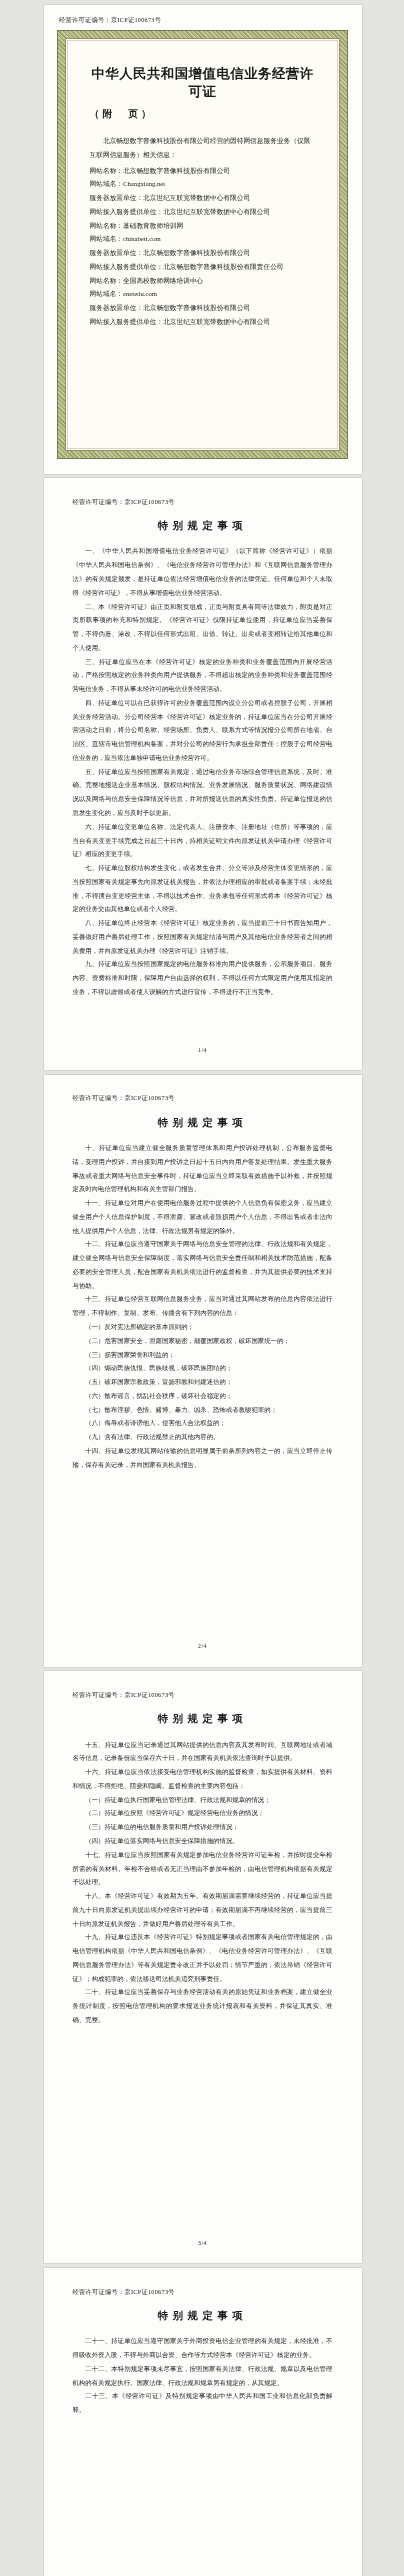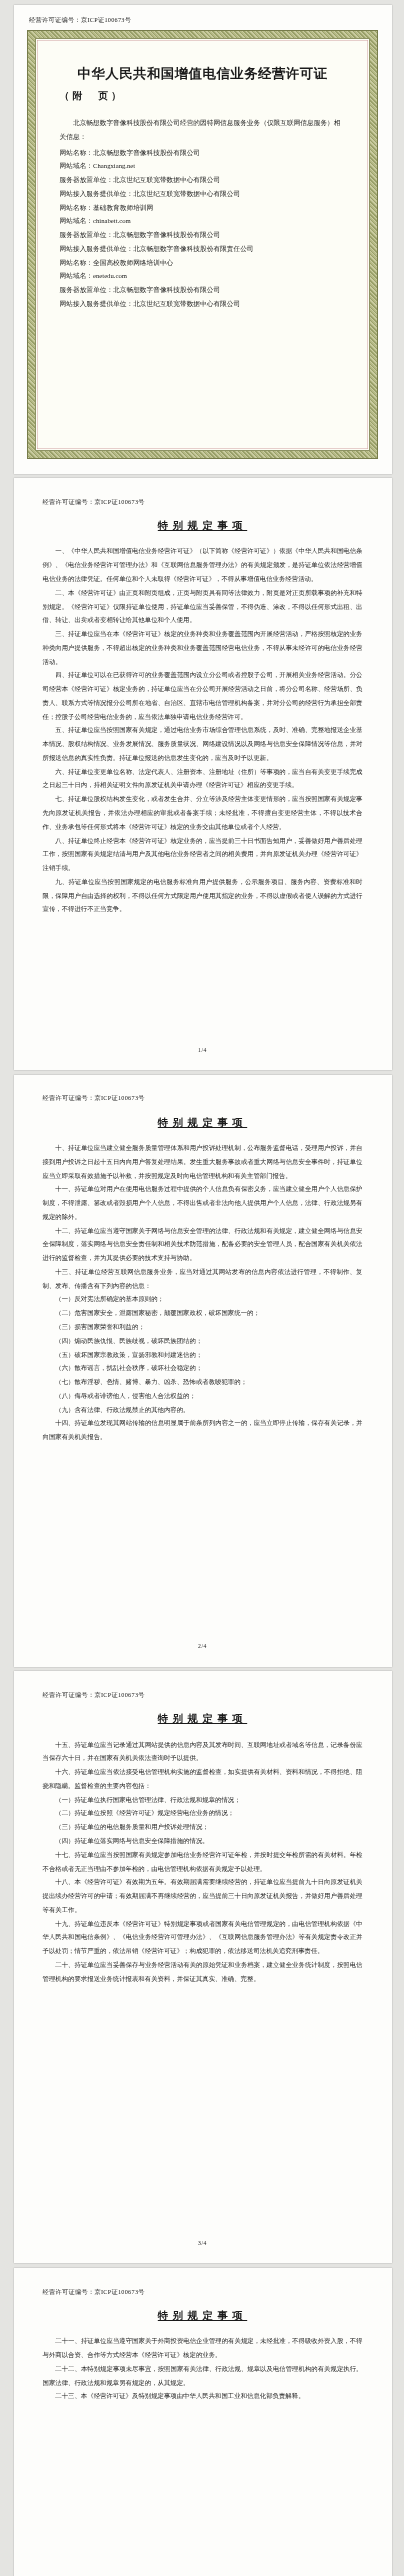--- a/index.html
+++ b/index.html
@@ -4,21 +4,21 @@
 <style>
   * { margin:0; padding:0; box-sizing:border-box; }
   html, body { background:#e4e4e1; }
   body {
     width:405px;
     font-family:"Liberation Serif","DejaVu Serif",serif;
     color:#1b1b1b;
   }
   .doc { padding:4.6px 0 7.2px; }
   .page {
-    width:378px;
+    width:318px;
     margin:0 auto 4.6px;
     background:#fdfdfb;
     position:relative;
     box-shadow:0 0 1.5px rgba(0,0,0,.28);
   }
   
   .page.cover { height:469px; padding:9.3px 13.4px; }
   .lic-no { font-size:6.2px; letter-spacing:0.3px; margin:2.1px 0 5.2px 2.1px; }
   .frame {
     height:429px;
@@ -51,21 +51,20 @@
   .site p { margin:0; }
   
   .page.rules { height:592px; padding:19.6px 29px 36px; }
   .rules .lic-no { margin:0 0 3.1px 0; }
   .rules-title {
     text-align:center;
     font-size:10.3px;
     font-weight:bold;
     letter-spacing:4.6px;
     margin:12.4px 0 11.3px;
-    text-decoration:underline;
   }
   .rules-body { font-size:6.4px; line-height:2.15; text-align:justify; }
   .rules-body p { text-indent:2em; margin:0; }
   .page-no {
     position:absolute;
     left:0; right:0; bottom:17.5px;
     text-align:center;
     font-size:5.7px;
     letter-spacing:0.5px;
   }

